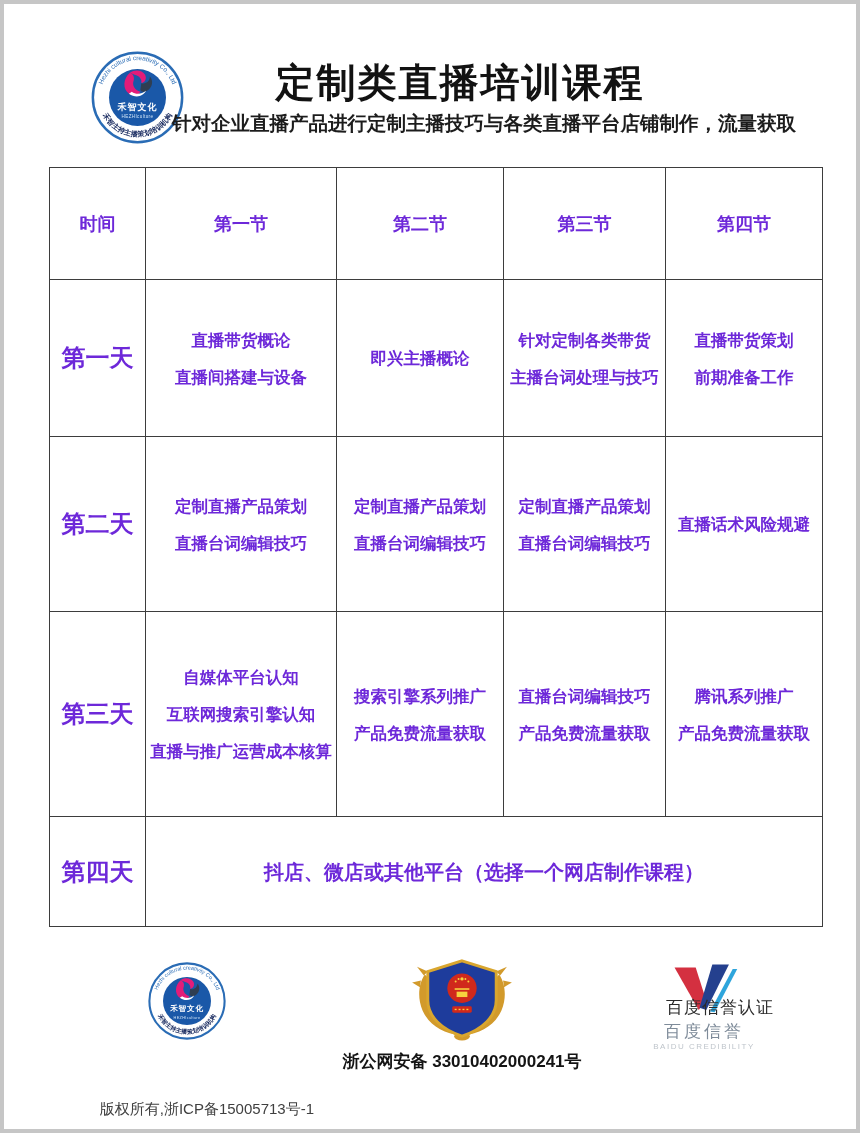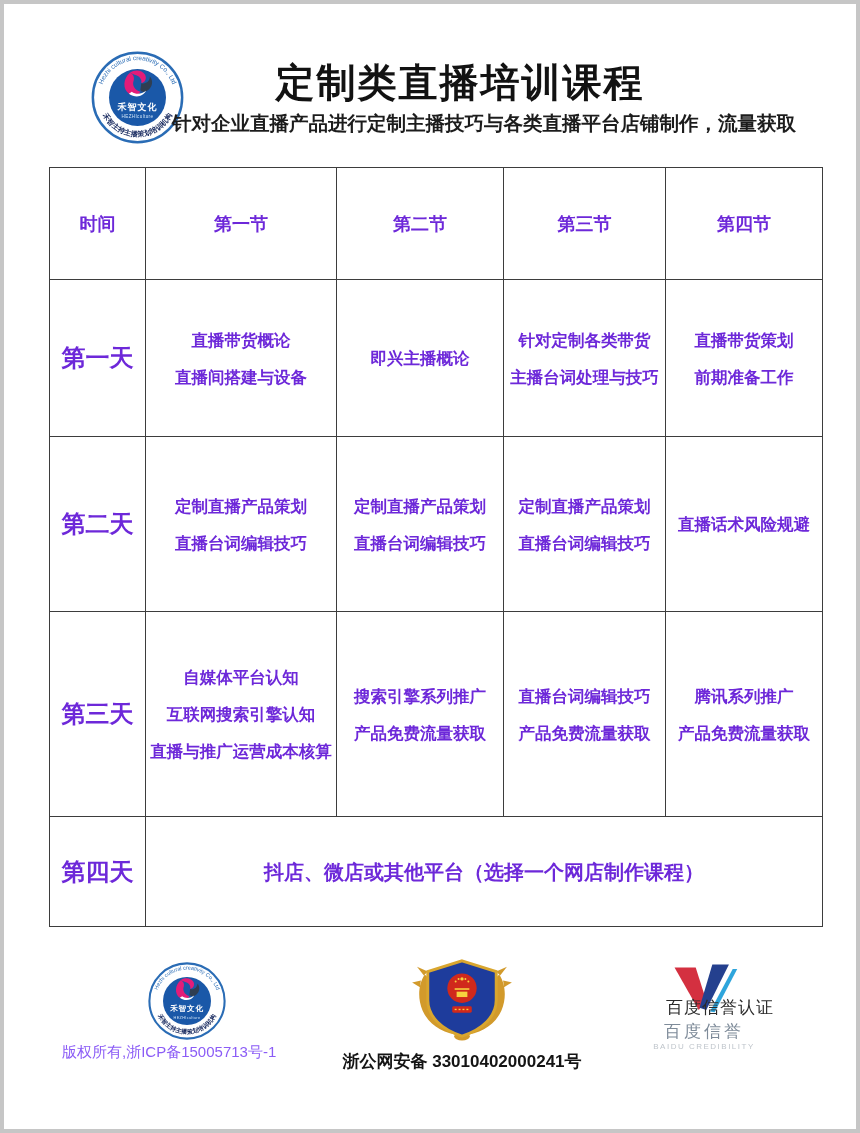--- a/index.html
+++ b/index.html
@@ -46,22 +46,22 @@
   tr.r-day4  { height:110px; }
   th.col-h   { font-size:18px; }
   th.day     { font-size:24px; }
   td.course  { font-size:16.5px; }
   .ln        { line-height:22px; }
   .ln + .ln  { margin-top:15px; }
   td.span-cell { text-align:left; padding-left:14px; font-size:20px; }
 
   
   #footer-logo    { left:143px; top:957px; width:80px; height:80px; }
-  #copyright-line { left:58px;  top:1039px; width:252px; text-align:left;
-                    font-size:15px; color:#8b5cf6; white-space:nowrap; }
+  #copyright-line { left:58px;  top:1096px; width:252px; text-align:right;
+                    font-size:15px; color:#404040; white-space:nowrap; }
   #police-badge   { left:405px; top:951px; width:106px; height:88px; }
   #police-line    { left:328px; top:1046px; width:260px; text-align:center;
                     font-size:17px; font-weight:bold; color:#141414; white-space:nowrap; }
   #baidu-logo     { left:666px; top:953px; width:68px; height:62px; }
   #baidu-title    { left:630px; top:1016px; width:140px; text-align:center;
                     font-size:17px; color:#7e8b99; letter-spacing:3px; white-space:nowrap; }
   #baidu-sub      { left:630px; top:1038px; width:140px; text-align:center;
                     font-size:8px; color:#bfc5cb; letter-spacing:1.5px; white-space:nowrap; }
   #baidu-caption  { left:630px; top:992px; width:140px; text-align:right;
                     font-size:17px; color:#2b2b2b; letter-spacing:1px; white-space:nowrap; }

